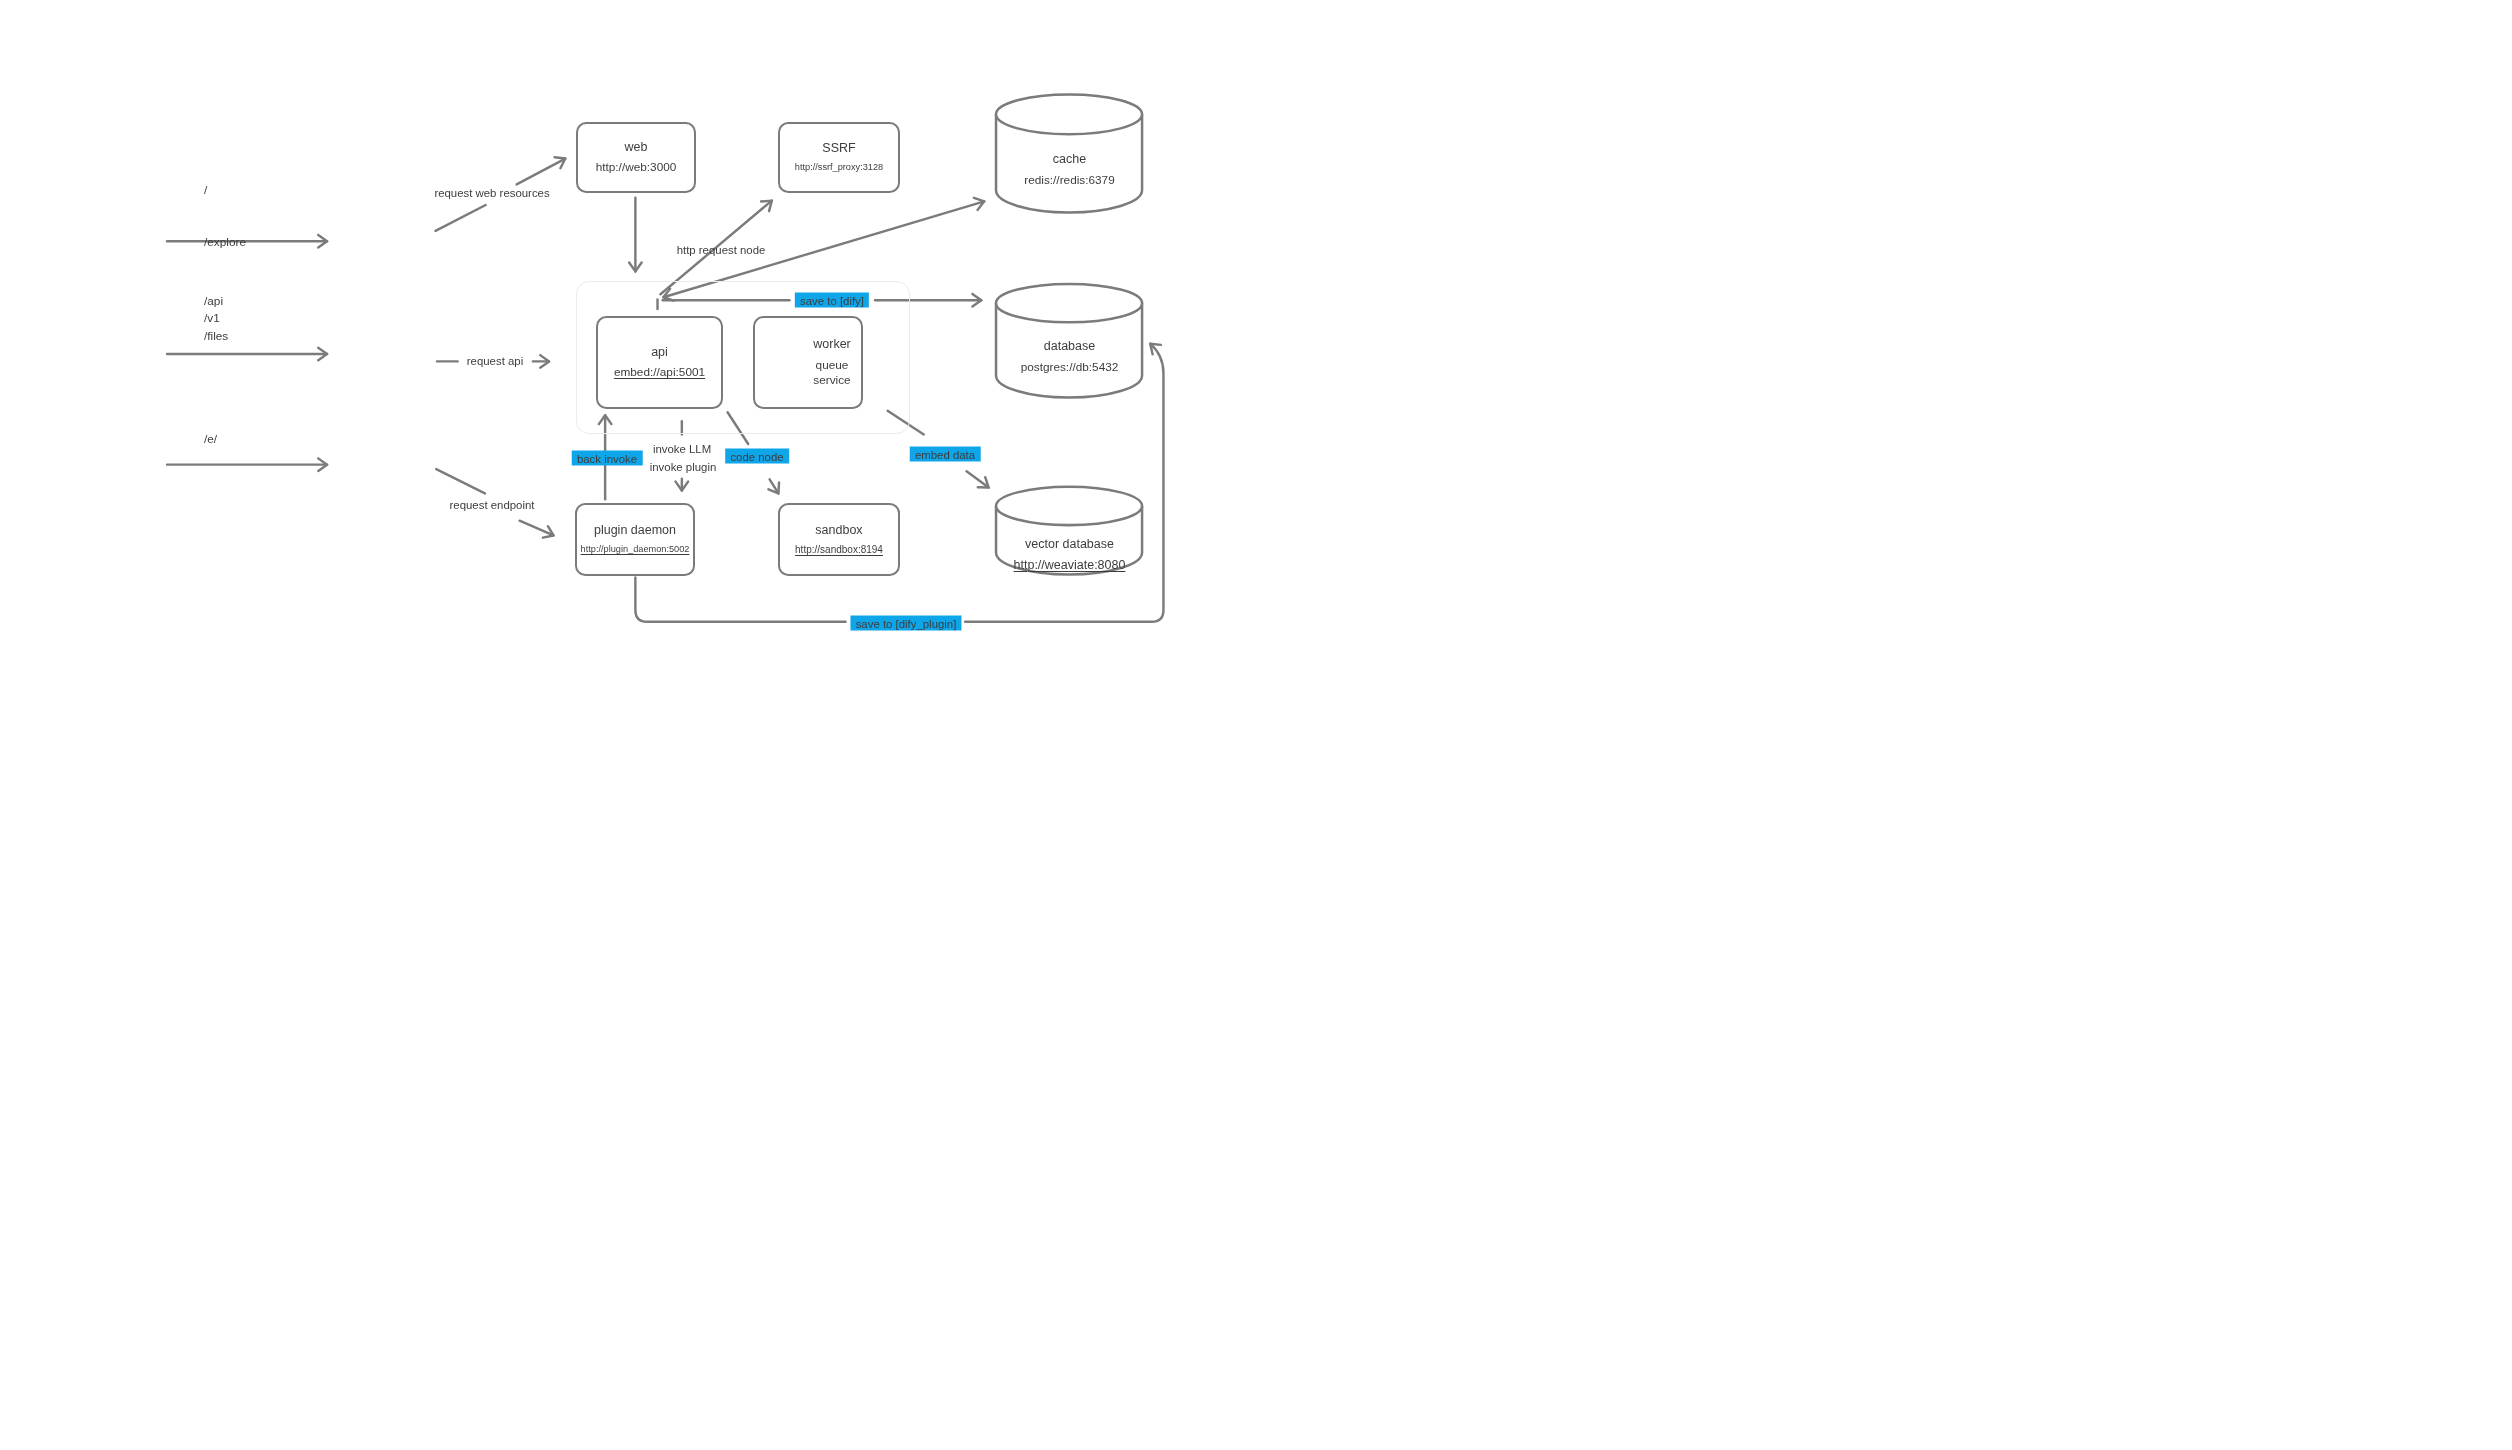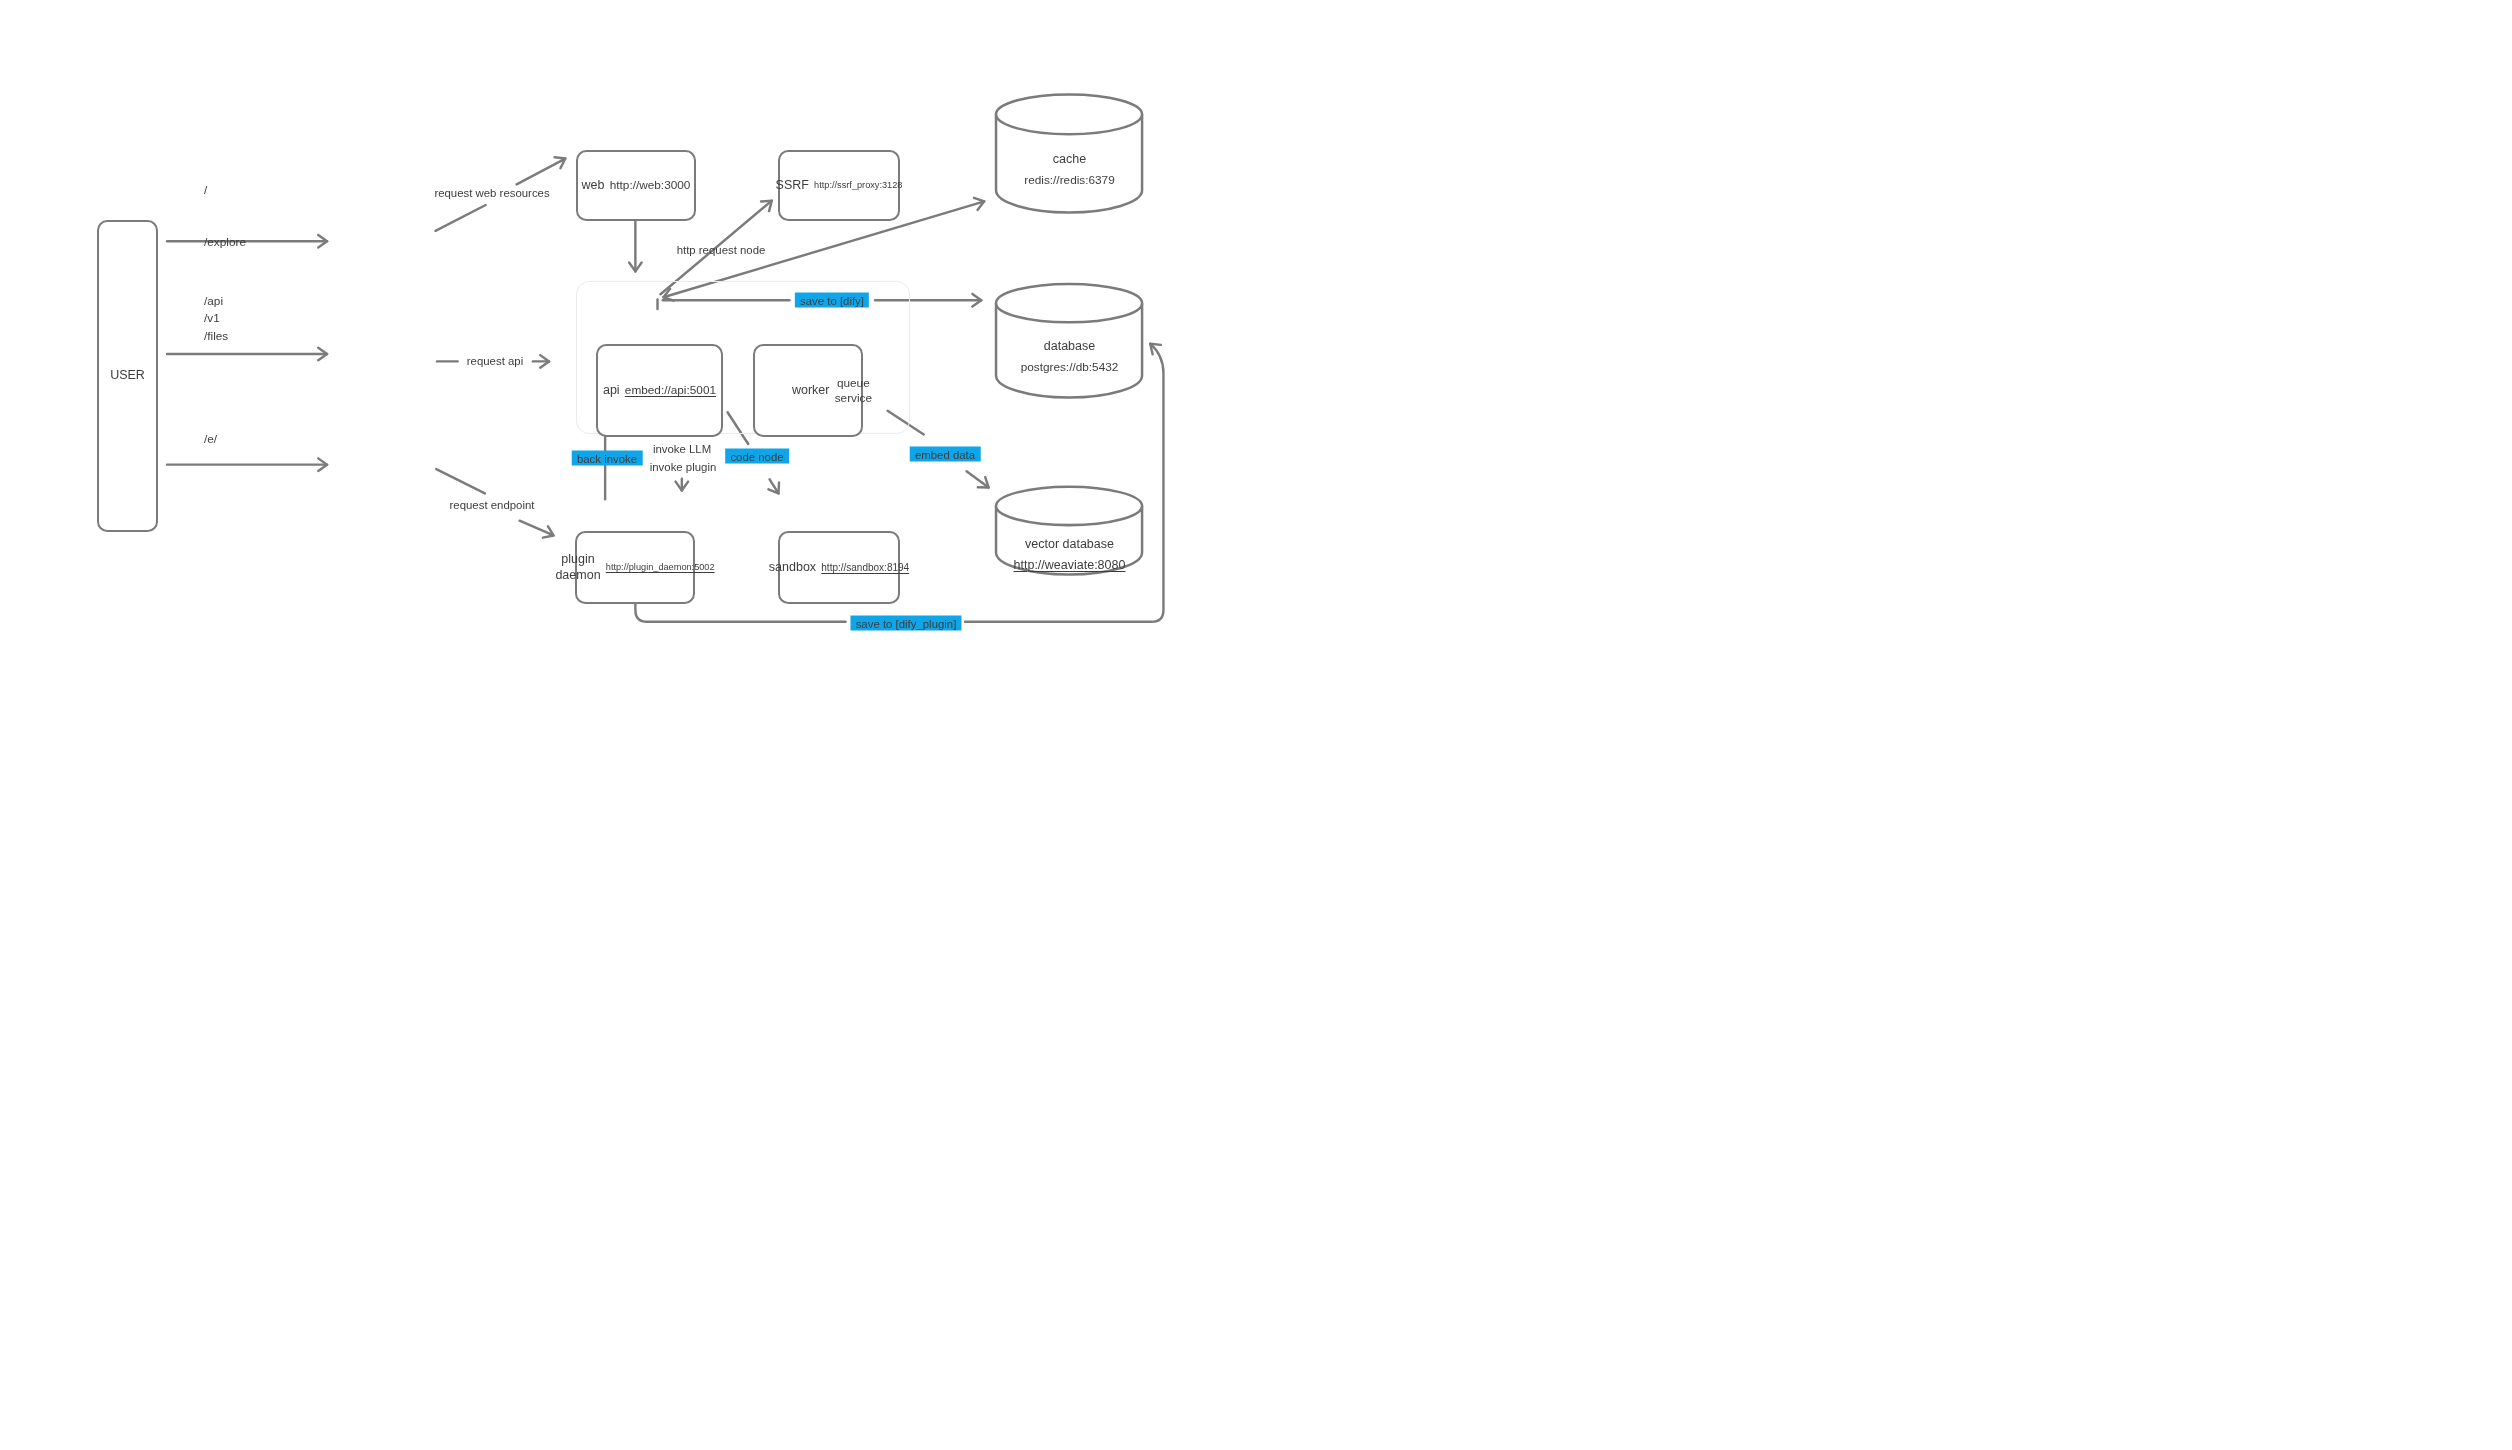--- a/index.html
+++ b/index.html
@@ -20,27 +20,27 @@
     position: absolute;
     left: 0; top: 0;
     width: 1256px; height: 725px;
   }
   .box {
     position: absolute;
     border: 2.5px solid #7b7b7b;
     border-radius: 10.3px;
     background: #ffffff;
     display: flex;
+    flex-direction: column;
     align-items: center;
     justify-content: center;
     gap: 5.2px;
     text-align: center;
     box-sizing: border-box;
     z-index: 2;
-    margin-top: 28px;
   }
   .container-frame {
     position: absolute;
     border: 1.5px solid #ebebeb;
     border-radius: 13.3px;
     background: transparent;
     box-sizing: border-box;
     z-index: 1;
   }
   .node-title { font-size: 12.5px; line-height: 15.5px; color: #3d3d3d; }
@@ -138,23 +138,20 @@
       </g>
       <g>
         <path d="M1350,686 L1350,749 A99,30 0 0 0 1548,749 L1548,686"></path>
         <ellipse cx="1449" cy="686" rx="99" ry="26"></ellipse>
       </g>
     </g>
   </svg>
 
   <div class="container-frame" style="left:576px; top:281px; width:334px; height:153px;"></div>
 
-  <div class="box" style="left:97px; top:192px; width:61px; height:312px;">
-    <span class="node-title">USER</span>
-  </div>
 
 
   <div class="box" style="left:576px; top:122px; width:120px; height:71px;">
     <span class="node-title">web</span>
     <span class="node-sub">http://web:3000</span>
   </div>
 
   <div class="box" style="left:778px; top:122px; width:122px; height:71px;">
     <span class="node-title">SSRF</span>
     <span class="node-sub-sm">http://ssrf_proxy:3128</span>

